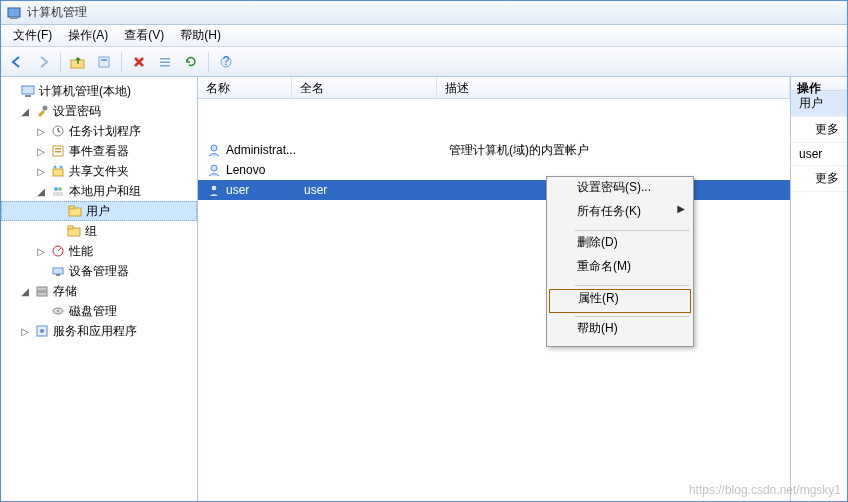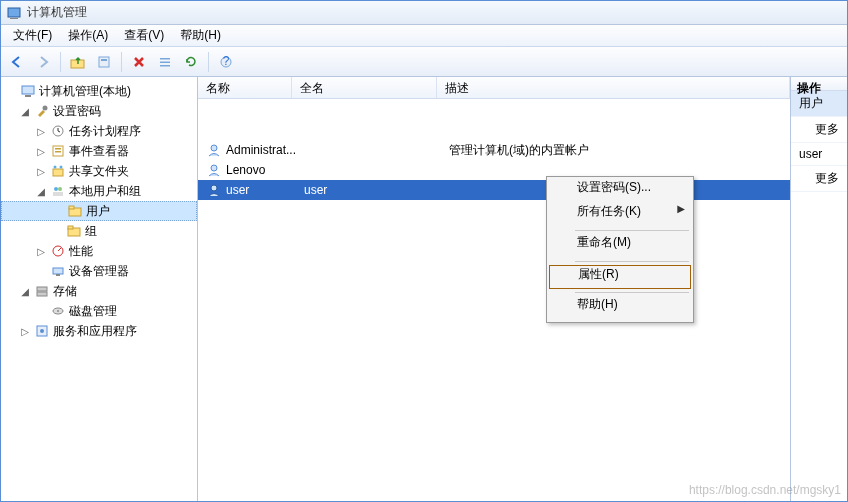--- a/index.html
+++ b/index.html
@@ -319,20 +319,23 @@
 <div class="context-menu">
   <div class="cm-item">
       <span>设置密码(S)...</span>
     </div>
   <div class="cm-item">
       <span>所有任务(K)</span>
       <span class="cm-arrow">▶</span>
     </div>
   <div class="cm-sep"></div>
   <div class="cm-item">
+      <span>删除(D)</span>
+    </div>
+  <div class="cm-item">
       <span>重命名(M)</span>
     </div>
   <div class="cm-sep"></div>
   <div class="cm-item highlight">
       <span>属性(R)</span>
     </div>
   <div class="cm-sep"></div>
   <div class="cm-item">
       <span>帮助(H)</span>
     </div>

